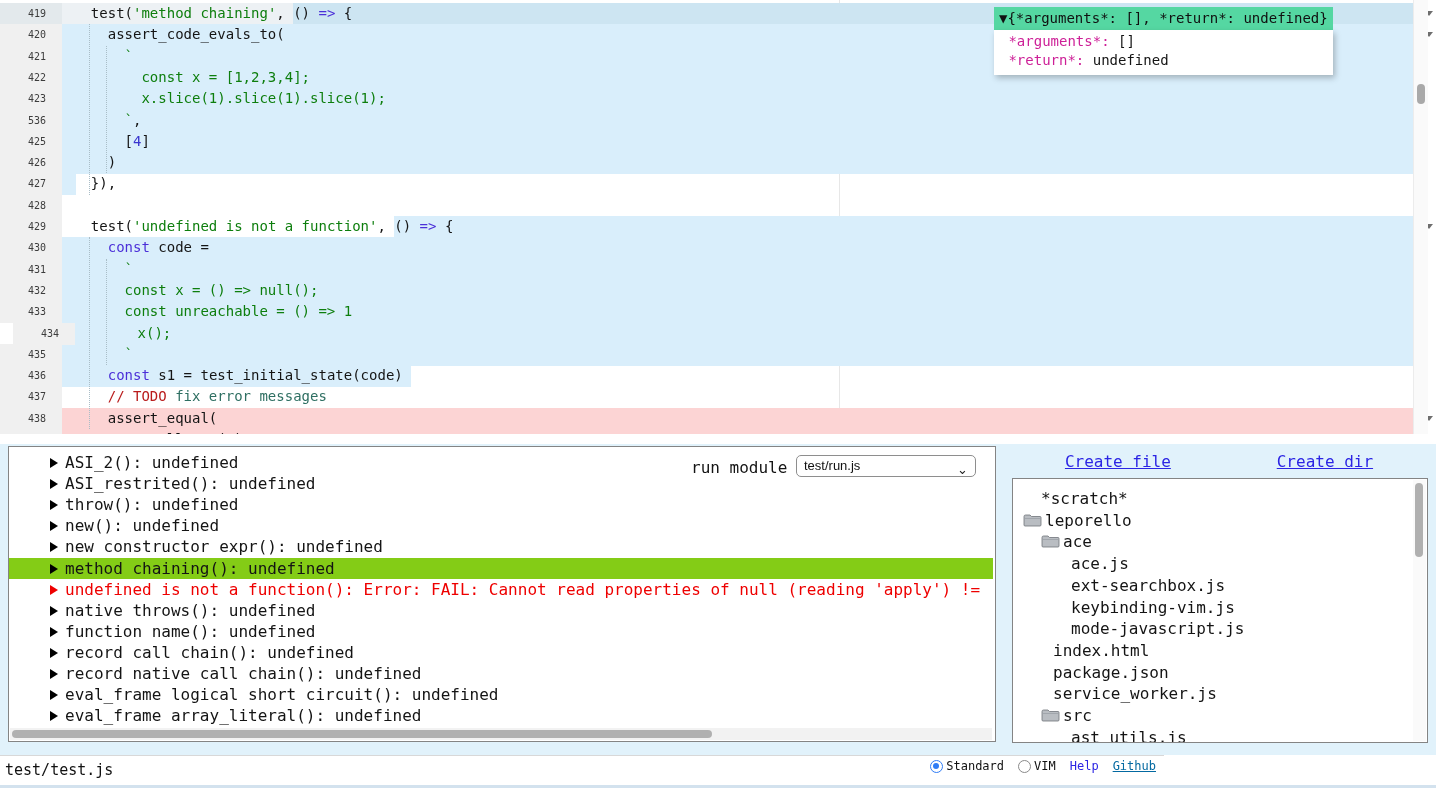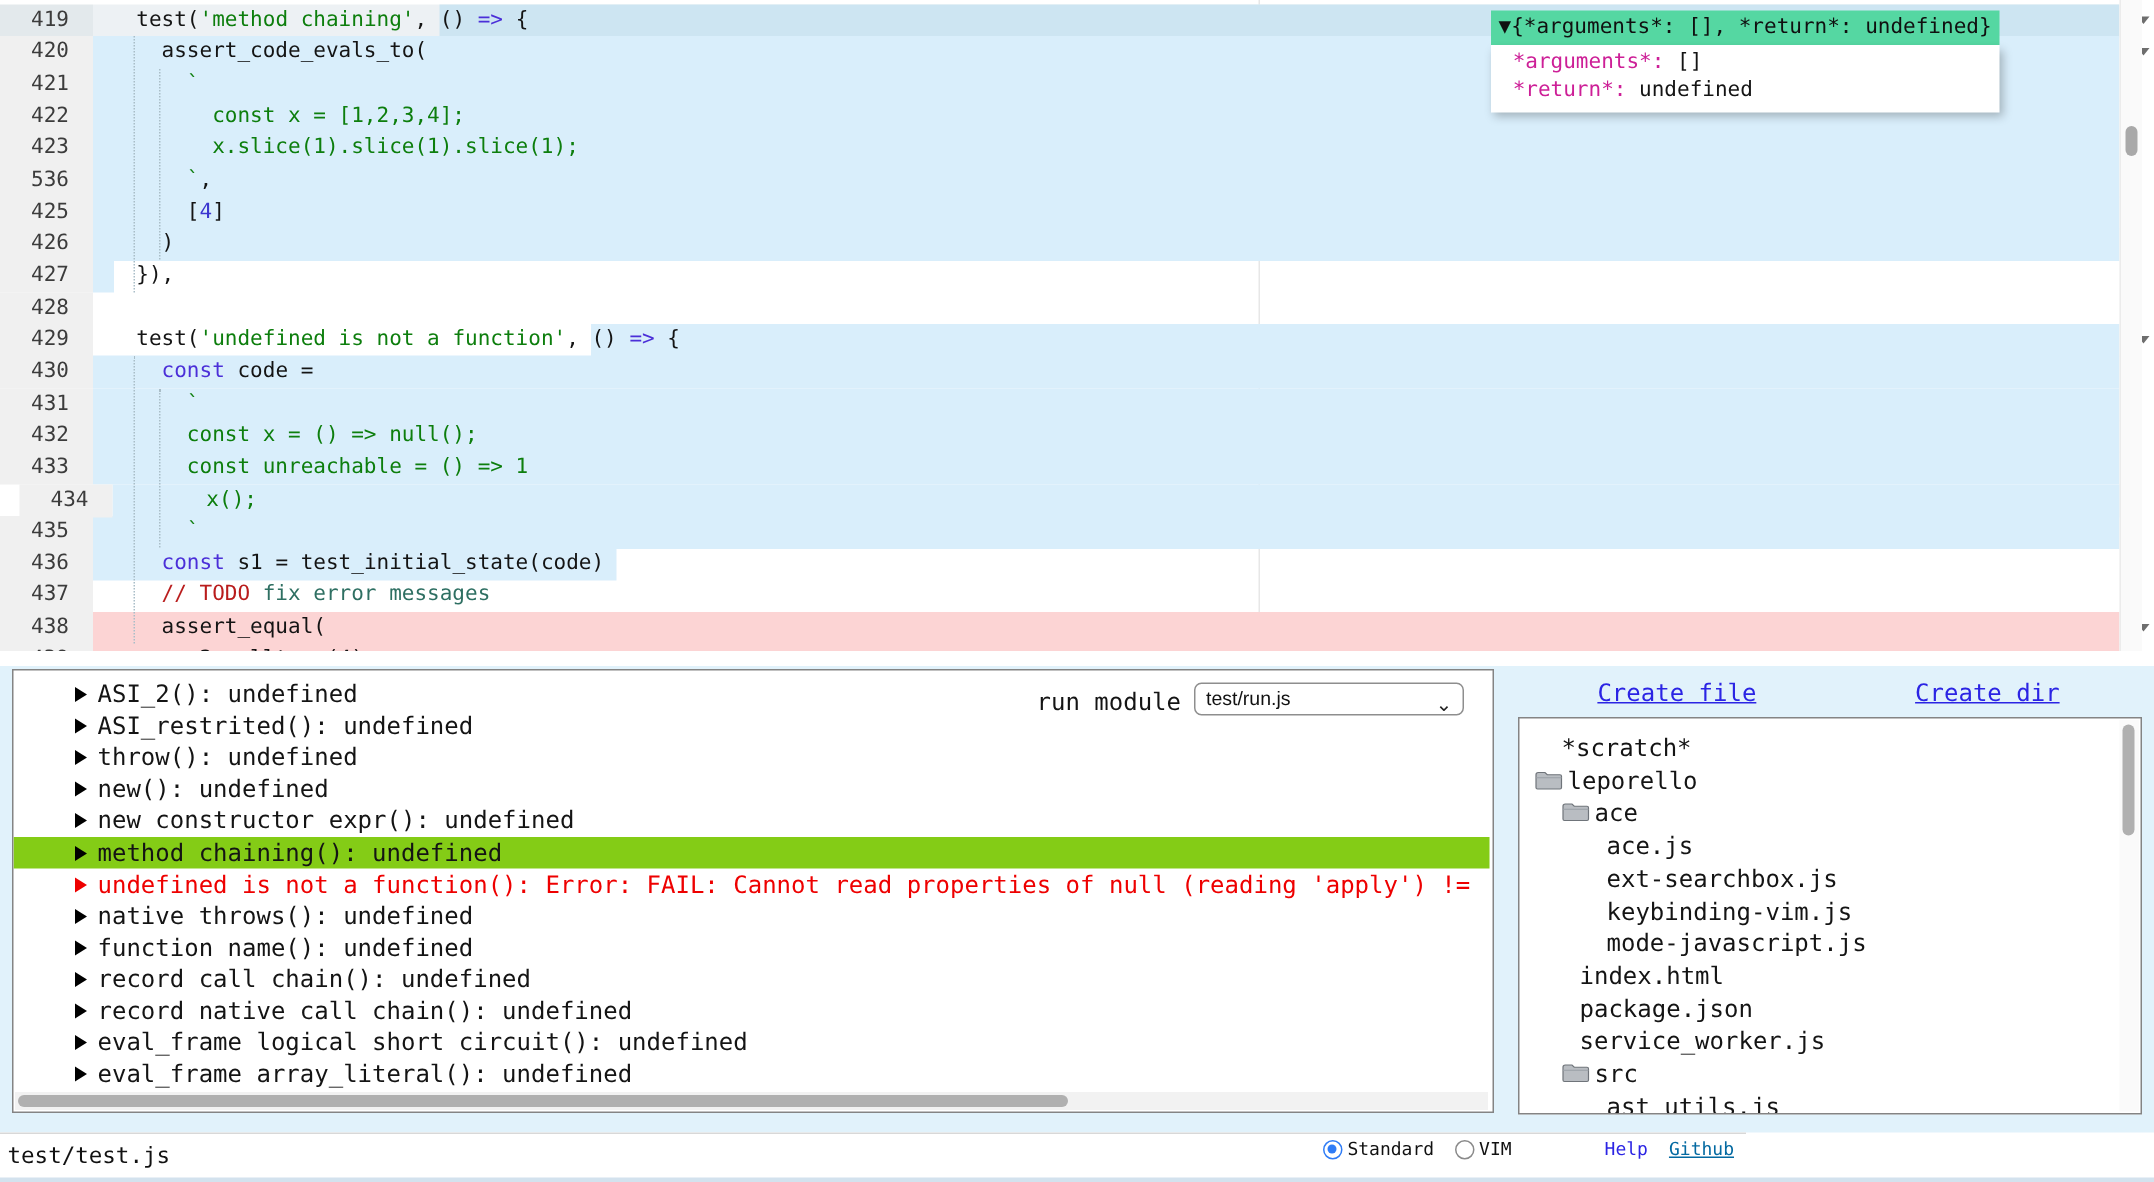--- a/index.html
+++ b/index.html
@@ -6,21 +6,21 @@
   body{
     width:1436px;height:788px;position:relative;overflow:hidden;
     background:#ffffff;font-family:"DejaVu Sans Mono","Liberation Mono",monospace;
     -webkit-font-smoothing:antialiased;
   }
   
   #editor{position:absolute;left:0;top:0;width:1436px;height:434px;background:#fff;overflow:hidden;}
   .print-margin{position:absolute;left:839px;top:0;width:1px;height:434px;background:#e7e7e7;z-index:0;}
   .ed-row{position:absolute;left:0;right:0;height:22px;}
   .gutter-cell{position:absolute;left:0;top:0;width:62px;height:100%;background:#f0f0f0;z-index:2;
-    color:#3c3c3c;font-size:14px;line-height:21.3px;text-align:right;box-sizing:border-box;padding-right:16px;}
+    color:#3c3c3c;font-size:10px;line-height:21.3px;text-align:right;box-sizing:border-box;padding-right:16px;}
   .gutter-cell.active{background:#e3e9ec;}
   .fold-w{position:absolute;right:3px;top:8px;width:0;height:0;
     border-left:4px solid transparent;border-right:4px solid transparent;border-top:5px solid #6e6e6e;}
   .hl{position:absolute;top:0;height:100%;z-index:1;}
   .hl-sel{background:#d9eefb;}
   .hl-sel2{background:#cde5f2;}
   .hl-active{background:#edf1f4;}
   .hl-err{background:#fcd4d4;}
   .code-text{position:absolute;left:74px;top:0;white-space:pre;font-size:14px;line-height:21.3px;z-index:3;}
   .tk-d{color:#141414}.tk-s{color:#0d7e0d}.tk-k{color:#4b2fd8}.tk-n{color:#3a35cf}
@@ -66,21 +66,21 @@
   #statusbar{position:absolute;left:0;top:755px;width:1164px;height:30px;background:#fff;
     border-top:1px solid #d8d8d8;}
   #statusbar-strip{position:absolute;left:0;top:785px;width:1436px;height:3px;background:#d3e2ee;}
   .sb-filename{position:absolute;left:5px;top:5px;font-size:15px;color:#111;}
   .sb-right{position:absolute;right:8px;top:3px;display:flex;align-items:center;gap:14px;font-size:12px;color:#111;}
   .radio-group{display:flex;align-items:center;gap:14px;}
   .radio-item{display:flex;align-items:center;gap:3px;}
   .radio{width:13px;height:13px;border-radius:50%;box-sizing:border-box;border:1.5px solid #8a8a8a;background:#fff;position:relative;}
   .radio.sel{border-color:#2f7cf6;}
   .radio.sel::after{content:"";position:absolute;left:2px;top:2px;width:6px;height:6px;border-radius:50%;background:#2f7cf6;}
-  .sb-link-help{color:#2b24e4;margin-left:48px;}
+  .sb-link-help{color:#2b24e4;}
   .sb-link-github{color:#0369a1;text-decoration:underline;}
   a{cursor:pointer;}
 </style>
 </head>
 <body>
 
 <div id="editor">
   <div class="print-margin"></div>
 
 <div class="ed-row" style="top: 3px;">

